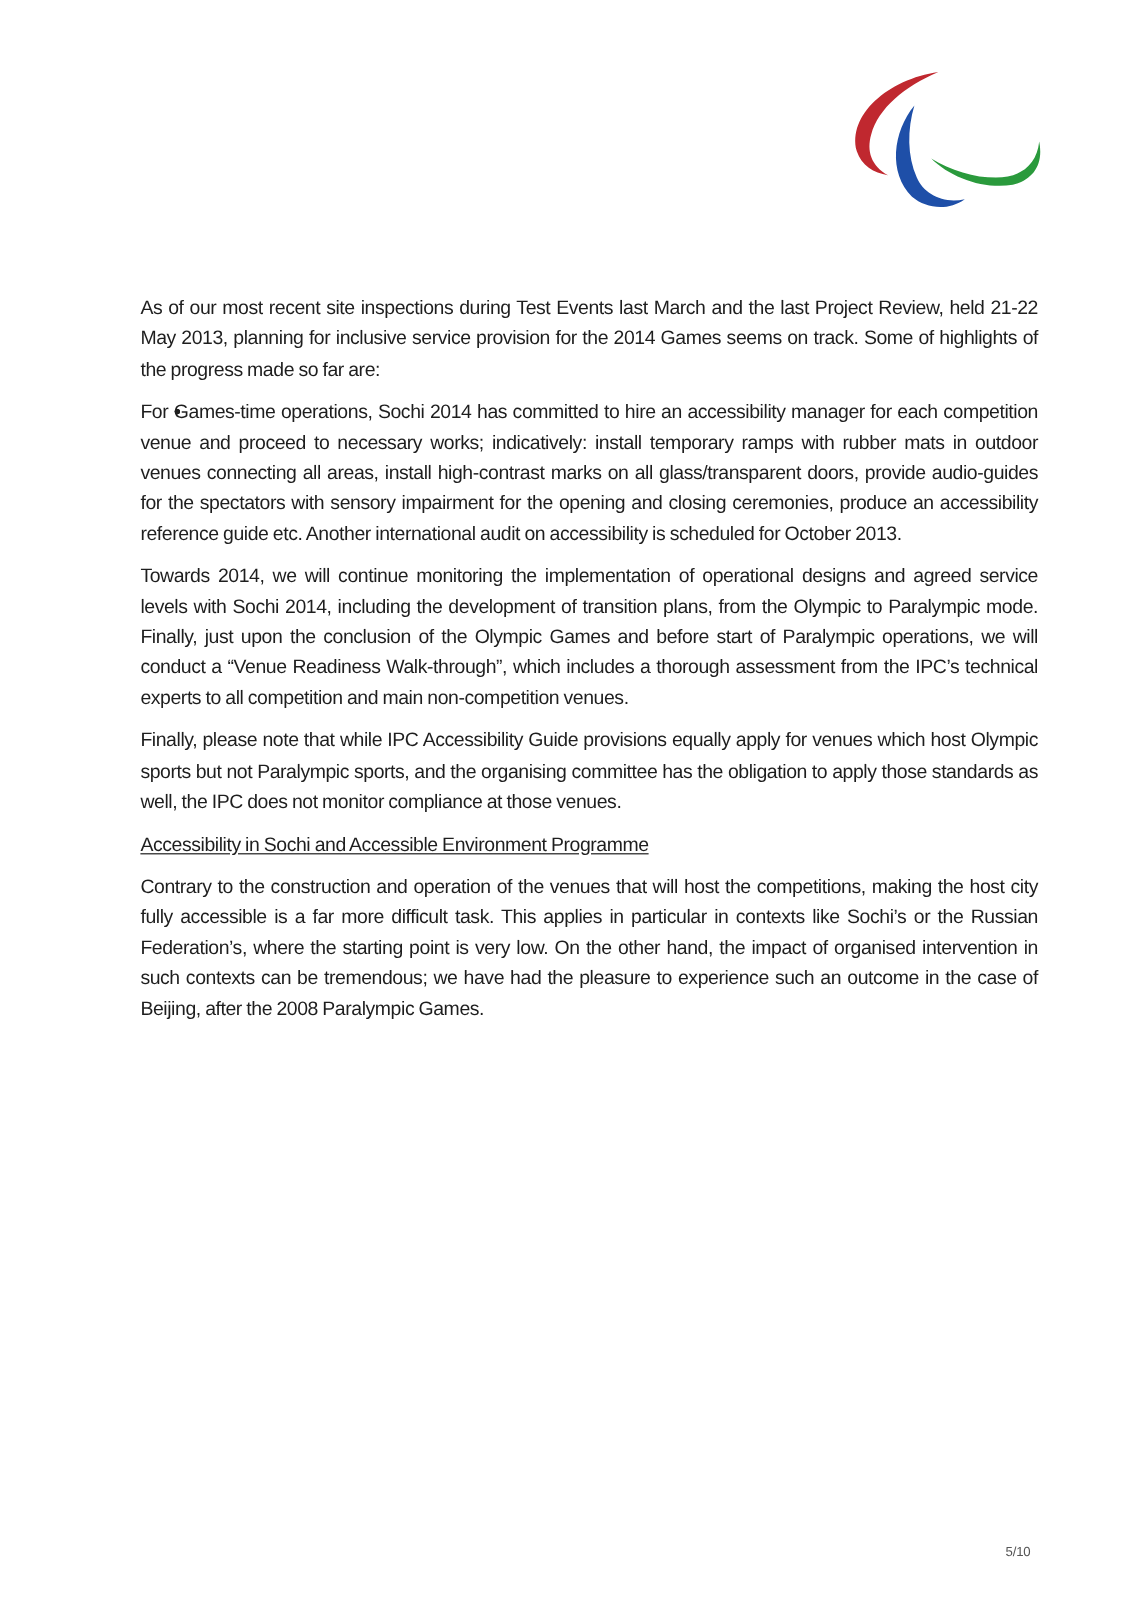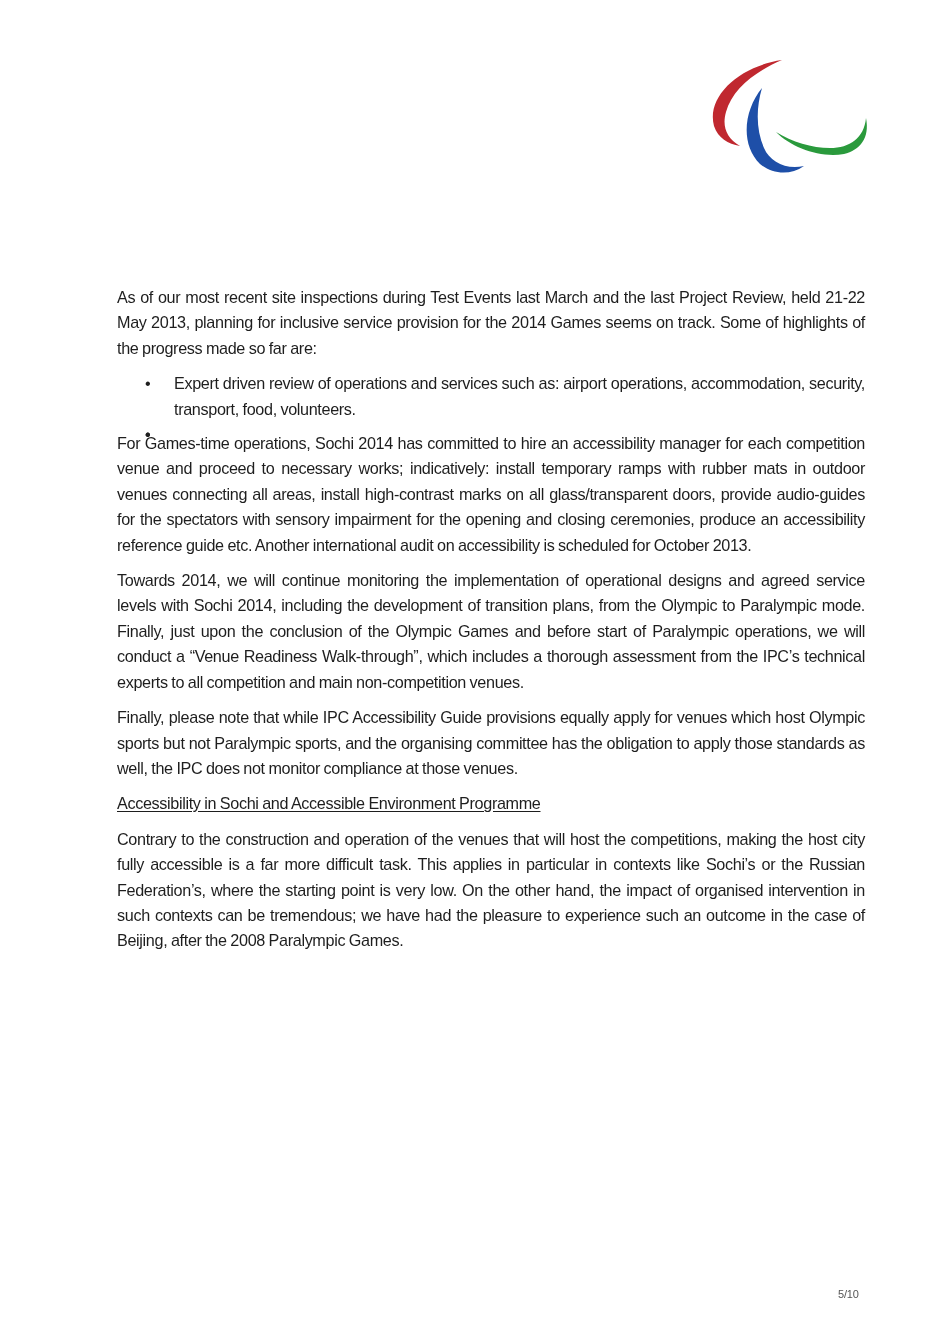--- a/index.html
+++ b/index.html
@@ -25,21 +25,20 @@
     }
     .content {
       position: absolute;
       left: 117px;
       top: 245px;
       width: 748px;
       font-size: 16.2px;
       line-height: 25.4px;
       letter-spacing: -0.35px;
       word-spacing: -0.5px;
-      margin-top: 40px;
     }
     .content p {
       margin: 0 0 10px 0;
       text-align: justify;
     }
     ul.bullets {
       list-style: none;
       margin: 0 0 9px 0;
       padding: 0;
     }
@@ -83,21 +82,20 @@
       <path d="M76 80 C 92 96, 120 106, 144 102 C 160 98, 170 86, 166 66 C 164 86, 150 96, 130 96 C 112 96, 92 90, 76 80 Z" fill="#2a9a3c"></path>
     </svg>
   </div>
 
   <div class="content">
     <p>As of our most recent site inspections during Test Events last March and the last Project Review, held 21-22 May 2013, planning for inclusive service provision for the 2014 Games seems on track. Some of highlights of the progress made so far are:</p>
 
     <ul class="bullets">
       <li>
         <span class="bullet">•</span>
-        <span>Expert driven review of operations and services such as: airport operations, accommodation, security, transport, food, volunteers.</span>
       </li>
       <li>
         <span class="bullet">•</span>
       </li>
       <li>
         <span class="bullet">•</span>
       </li>
     </ul>
 
     <p>For Games-time operations, Sochi 2014 has committed to hire an accessibility manager for each competition venue and proceed to necessary works; indicatively: install temporary ramps with rubber mats in outdoor venues connecting all areas, install high-contrast marks on all glass/transparent doors, provide audio-guides for the spectators with sensory impairment for the opening and closing ceremonies, produce an accessibility reference guide etc. Another international audit on accessibility is scheduled for October 2013.</p>

